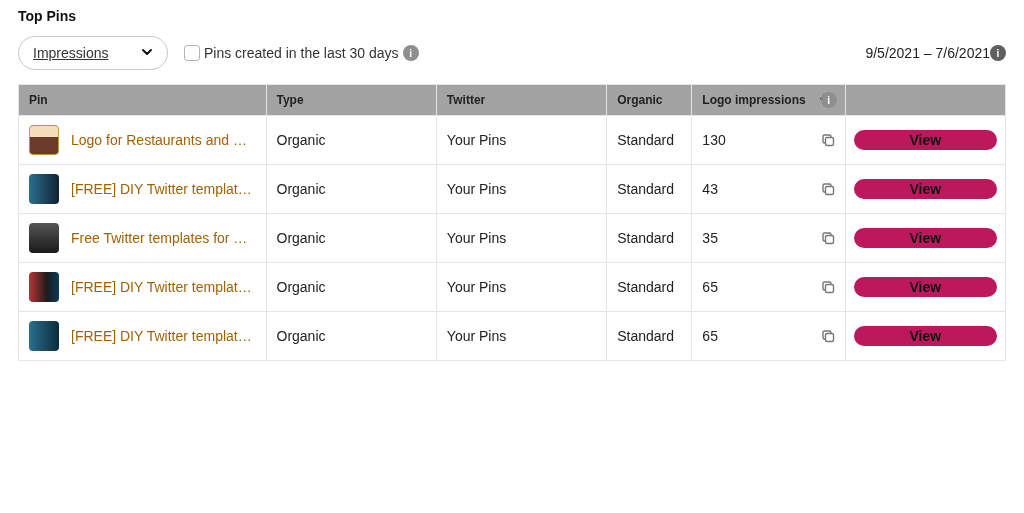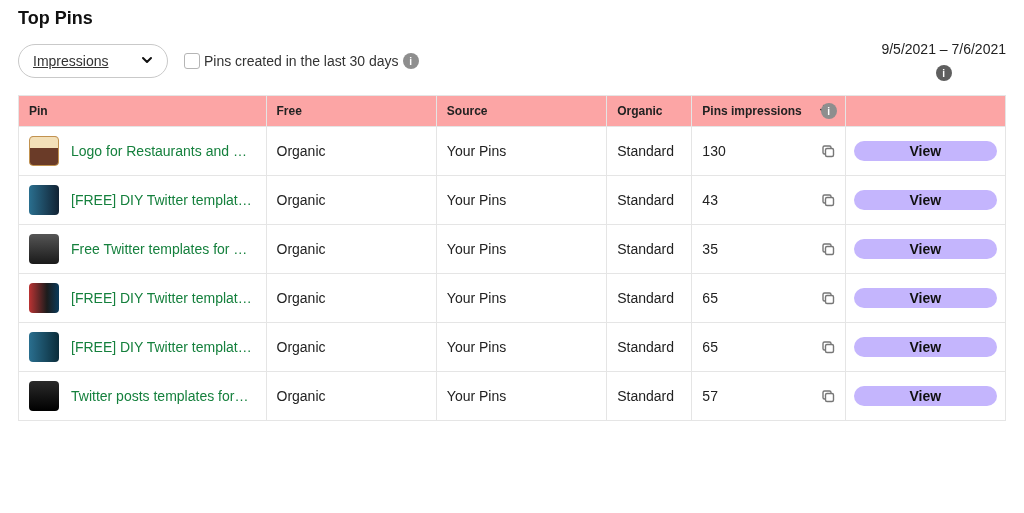--- a/index.html
+++ b/index.html
@@ -5,21 +5,21 @@
     * { box-sizing: border-box; margin: 0; padding: 0; }
     body {
       font-family: -apple-system, BlinkMacSystemFont, "Segoe UI", Helvetica, Arial, sans-serif;
       background: #fff;
       color: #111;
       width: 1024px;
       padding: 8px 18px 0 18px;
       font-size: 14px;
     }
     .header-title {
-      font-size: 18px;
+      font-size: 14px;
       font-weight: 700;
       margin-bottom: 12px;
     }
     .controls-row {
       display: flex;
       align-items: center;
       justify-content: space-between;
       margin-bottom: 14px;
     }
     .controls-left {
@@ -62,42 +62,40 @@
       border-radius: 50%;
       background: #8e8e8e;
       color: #fff;
       font-size: 10px;
       font-weight: 700;
     }
     .info-circle.dark { background: #5f5f5f; }
     .date-range {
       display: inline-flex;
       align-items: center;
-      gap: 8px;
       color: #222;
       font-weight: 500;
-      flex-direction: column;
     }
 
     table {
       width: 100%;
       border-collapse: collapse;
       table-layout: fixed;
     }
     th, td {
       border: 1px solid #e5e5e5;
       text-align: left;
       vertical-align: middle;
     }
     th {
       font-size: 12px;
       font-weight: 700;
       color: #222;
       padding: 8px 10px;
-      background: #fca5a5;
+      background: #a3a3a3;
     }
     td { padding: 9px 10px; color: #222; }
 
     col.col-pin    { width: 247px; }
     col.col-type   { width: 170px; }
     col.col-source { width: 170px; }
     col.col-format { width: 85px; }
     col.col-imp    { width: 153px; }
     col.col-view   { width: 160px; }
 
@@ -138,21 +136,21 @@
     .t3 { background: linear-gradient(#555,#1a1a1a); }
     .t4 { background: linear-gradient(90deg,#b33,#1c1c1c 60%, #0a3a5a); }
     .t5 { background: linear-gradient(90deg,#2a6f8f,#0b2c3a); }
     .t6 { background: linear-gradient(#2b2b2b,#000); }
     .t7 { background: linear-gradient(90deg,#c73b6a,#222 55%, #e2c54a); }
 
     .pin-title {
       white-space: nowrap;
       overflow: hidden;
       text-overflow: ellipsis;
-      color: #15803d;
+      color: #a16207;
       font-weight: 500;
     }
 
     .imp-cell {
       position: relative;
       padding-right: 30px;
     }
     .copy-icon {
       position: absolute;
       right: 10px;
@@ -162,21 +160,21 @@
     }
     .copy-icon svg { display:block; }
 
     .view-cell {
       padding: 6px 8px;
       text-align: center;
     }
     .view-btn {
       display: inline-block;
       width: 100%;
-      background: #c4b5fd;
+      background: #be185d;
       border-radius: 22px;
       padding: 2px 0;
       font-weight: 700;
       color: #111;
       cursor: pointer;
     }
   </style>
 </head>
 <body>
 
@@ -211,25 +209,25 @@
     <col class="col-pin">
       <col class="col-type">
       <col class="col-source">
       <col class="col-format">
       <col class="col-imp">
       <col class="col-view">
   </colgroup>
   <thead>
     <tr>
       <th>Pin</th>
-      <th>Free</th>
-      <th>Source</th>
+      <th>Type</th>
+      <th>Twitter</th>
       <th>Organic</th>
       <th class="sort-head">
-        <span>Pins impressions</span>
+        <span>Logo impressions</span>
         <span class="down-arrow">
           <svg width="12" height="12" viewBox="0 0 12 12">
               <path d="M6 2 V9 M3 6 L6 9 L9 6" fill="none" stroke="#111" stroke-width="1.6" stroke-linecap="round" stroke-linejoin="round"></path>
             </svg>
         </span>
         <span class="info-abs info-circle">i</span>
       </th>
       <th></th>
     </tr>
   </thead>
@@ -317,32 +315,14 @@
         <td>Your Pins</td>
         <td>Standard</td>
         <td class="imp-cell"><span>65</span><span class="copy-icon">
             <svg width="14" height="14" viewBox="0 0 14 14">
               <rect x="2" y="2" width="8" height="8" rx="1.5" fill="none" stroke="#777" stroke-width="1.4"></rect>
               <rect x="4.5" y="4.5" width="8" height="8" rx="1.5" fill="#fff" stroke="#777" stroke-width="1.4"></rect>
             </svg>
           </span></td>
         <td class="view-cell"><span class="view-btn">View</span></td>
       </tr>
-      <tr>
-        <td>
-          <div class="pin-cell">
-            <div class="pin-thumb t6"></div>
-            <span class="pin-title">Twitter posts templates for…</span>
-          </div>
-        </td>
-        <td>Organic</td>
-        <td>Your Pins</td>
-        <td>Standard</td>
-        <td class="imp-cell"><span>57</span><span class="copy-icon">
-            <svg width="14" height="14" viewBox="0 0 14 14">
-              <rect x="2" y="2" width="8" height="8" rx="1.5" fill="none" stroke="#777" stroke-width="1.4"></rect>
-              <rect x="4.5" y="4.5" width="8" height="8" rx="1.5" fill="#fff" stroke="#777" stroke-width="1.4"></rect>
-            </svg>
-          </span></td>
-        <td class="view-cell"><span class="view-btn">View</span></td>
-      </tr>
     </tbody>
 </table>
 
 </body></html>

